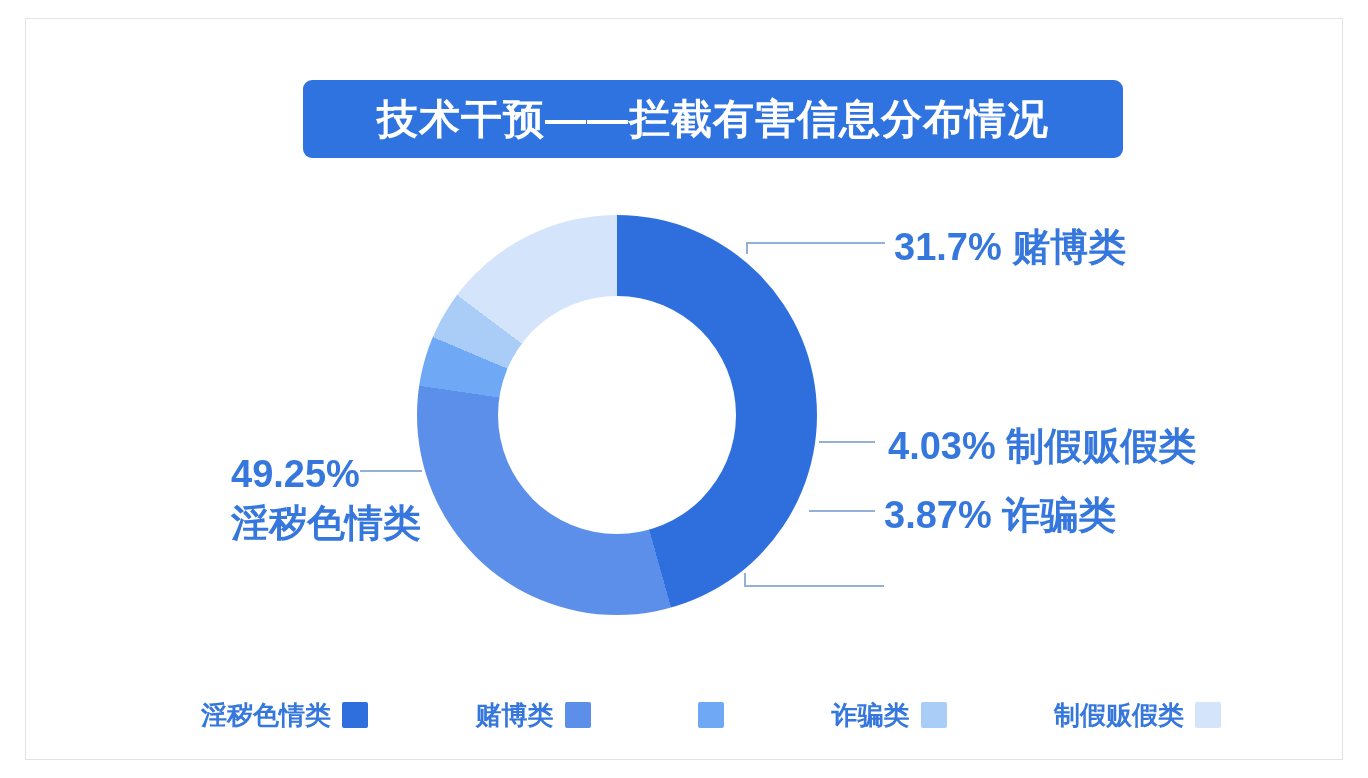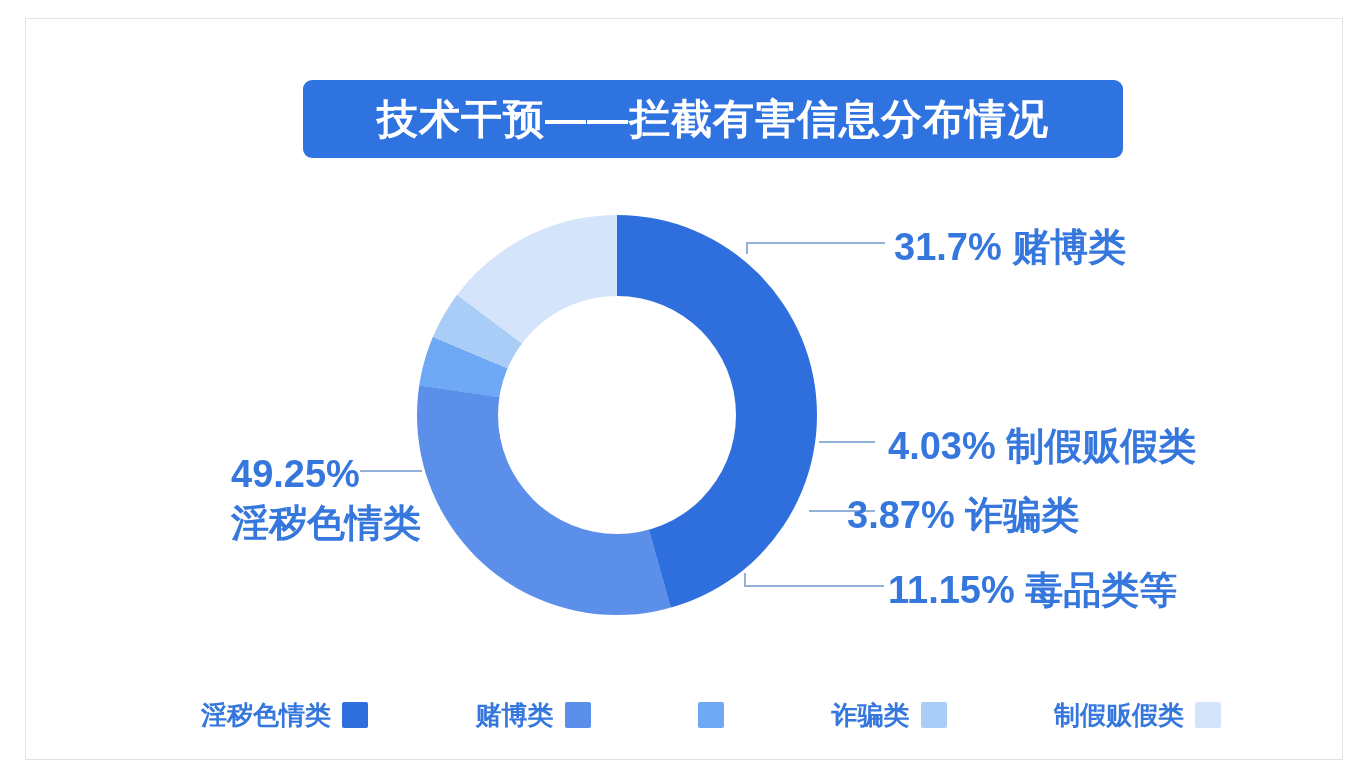--- a/index.html
+++ b/index.html
@@ -147,23 +147,22 @@
 
     <div class="leader" style="left:718px; top:566px; width:140px;"></div>
     <div class="leader-elbow" style="left:718px; top:554px; height:13px;"></div>
 
     <div class="leader" style="left:334px; top:451px; width:62px;"></div>
 
     <div class="callout" style="left:868px; top:204px;">31.7% 赌博类</div>
 
     <div class="callout" style="left:862px; top:403px;">4.03% 制假贩假类</div>
 
-    <div class="callout" style="left:821px; top:472px;">3.87% 诈骗类</div>
+    <div class="callout" style="left:858px; top:472px;">3.87% 诈骗类</div>
 
-    <div class="callout" style="left:862px; top:547px;">11.15% 毒品类等</div>
 
     <div class="callout left" style="left:205px; top:431px;">
       <span>49.25% </span><br>
       <span>淫秽色情类</span>
     </div>
 
     <div id="legend">
         <div class="legend-item">
           <span class="legend-label">淫秽色情类</span>
           <span class="legend-swatch" style="background: rgb(47, 111, 221);"></span>

